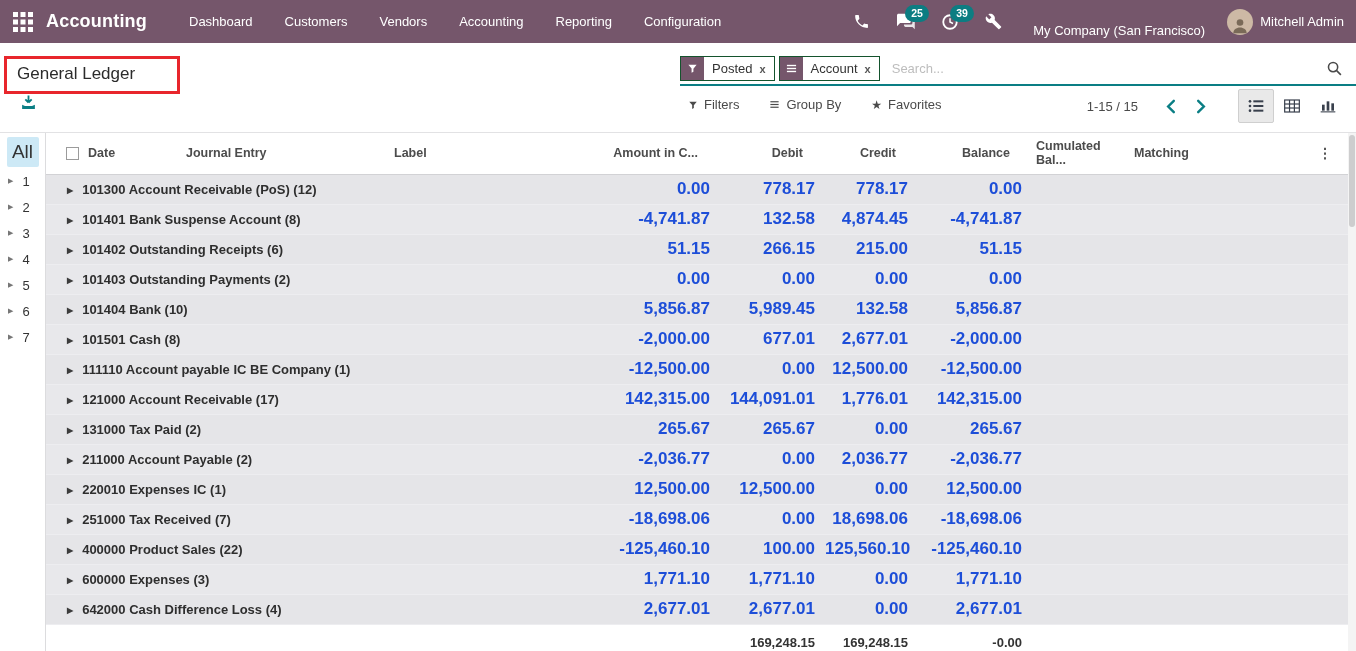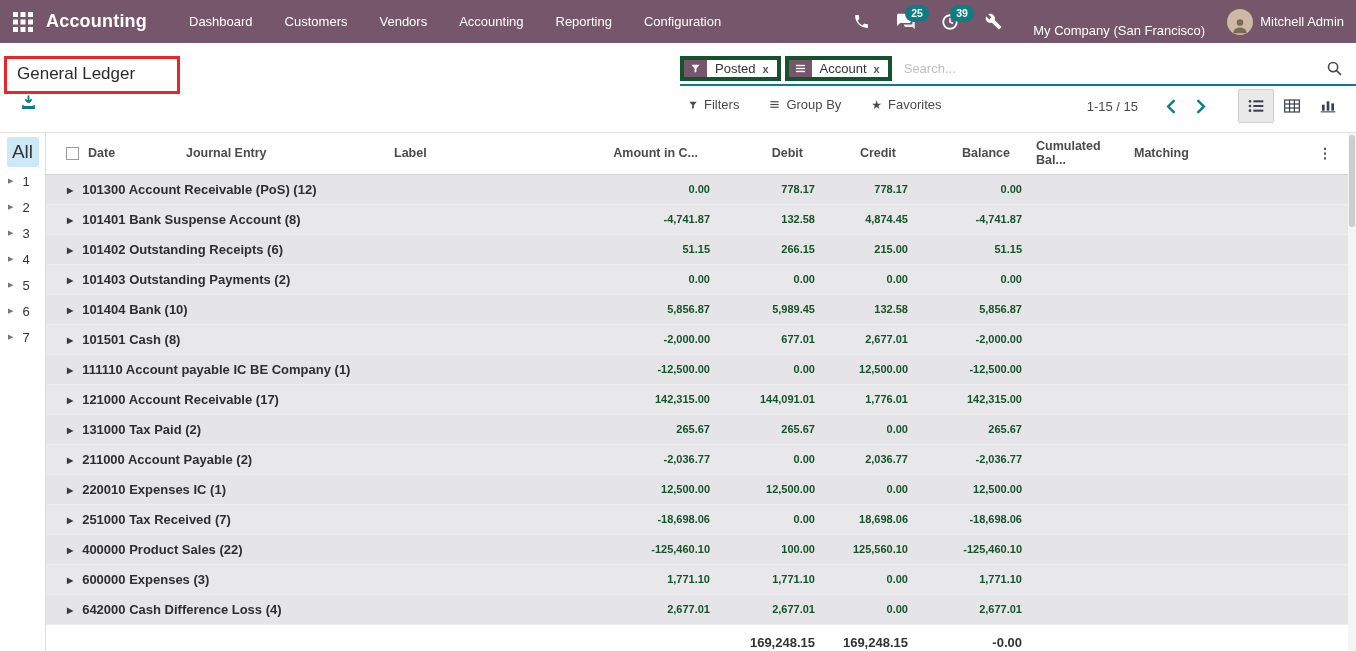--- a/index.html
+++ b/index.html
@@ -29,21 +29,21 @@
   .avatar{width:26px;height:26px;border-radius:50%;background:#cdb9a5;overflow:hidden;
     display:flex;align-items:flex-end;justify-content:center;}
   .user-name{font-size:13px;white-space:nowrap;}
 
   
   .header-zone{position:relative;height:90px;background:#fff;border-bottom:1px solid #e2e2e4;}
   .title-box{position:absolute;left:4px;top:13px;border:3px solid var(--highlight-red);
     padding:5px 42px 7px 10px;font-size:17px;color:#2b2b2b;}
   .search-bar{position:absolute;left:680px;top:10px;right:0;height:33px;display:flex;
     align-items:center;border-bottom:2px solid var(--accent-teal);}
-  .facet{display:inline-flex;align-items:stretch;border:4px solid #14532d;margin-right:4px;height:25px;}
+  .facet{display:inline-flex;align-items:stretch;border:1px solid #14532d;margin-right:4px;height:25px;}
   .facet-icon{background:var(--brand-purple);color:#fff;width:23px;display:flex;align-items:center;justify-content:center;}
   .facet-body{background:#fff;display:flex;align-items:center;padding:0 8px;font-size:13px;color:#333;gap:7px;}
   .facet-remove{font-size:11px;color:#555;cursor:pointer;font-weight:bold;}
   .search-input{flex:1;border:none;outline:none;font-size:13px;padding:0 8px;color:#333;
     font-family:"Liberation Sans",sans-serif;background:transparent;}
   .search-input::placeholder{color:#bdbdbd;}
   .search-glass{margin-right:13px;cursor:pointer;}
   .export-btn{position:absolute;left:20px;top:51px;cursor:pointer;}
   .control-links{position:absolute;left:688px;top:54px;display:flex;gap:30px;}
   .ctrl{display:flex;align-items:center;gap:6px;font-size:13px;color:#4a4a4a;cursor:pointer;}
@@ -69,21 +69,21 @@
   thead th{height:41px;background:#fff;border-bottom:1px solid #d2d2d5;font-size:12.5px;
     font-weight:bold;color:#4c4c4c;text-align:left;padding-left:4px;vertical-align:middle;}
   thead th.num-h{text-align:right;padding-right:22px;}
   thead th.menu-h{text-align:right;padding-right:16px;}
   .hdr-checkbox{width:13px;height:13px;border:1px solid #9b9b9b;background:#fff;margin-left:16px;cursor:pointer;}
   tbody tr{height:30px;background:#e5e5e8;border-bottom:1px solid #ededf0;cursor:pointer;}
   tbody tr:nth-child(even){background:#e8e8eb;}
   td.cell-group{font-size:13px;font-weight:bold;color:#2e2e2e;padding-left:21px;white-space:nowrap;
     overflow:hidden;}
   .row-caret{font-size:8px;color:#3c3c3c;margin-right:9px;vertical-align:1px;}
-  td.num{text-align:right;padding-right:10px;font-size:11px;font-weight:bold;color:#14532d;}
+  td.num{text-align:right;padding-right:10px;font-size:17px;font-weight:bold;color:#1d4ed8;}
   tfoot td{background:#fff;height:27px;padding-top:9px;font-size:13px;font-weight:bold;color:#333;
     text-align:right;padding-right:10px;vertical-align:middle;}
   .scrollbar{position:absolute;right:0;top:0;bottom:0;width:8px;background:#f4f4f4;}
   .scroll-thumb{position:absolute;top:2px;left:1px;width:6px;height:92px;background:#cdcdce;border-radius:3px;}
   .dots{font-size:14px;color:#555;font-weight:bold;}
 </style>
 </head>
 <body>
 
 <div class="navbar">

